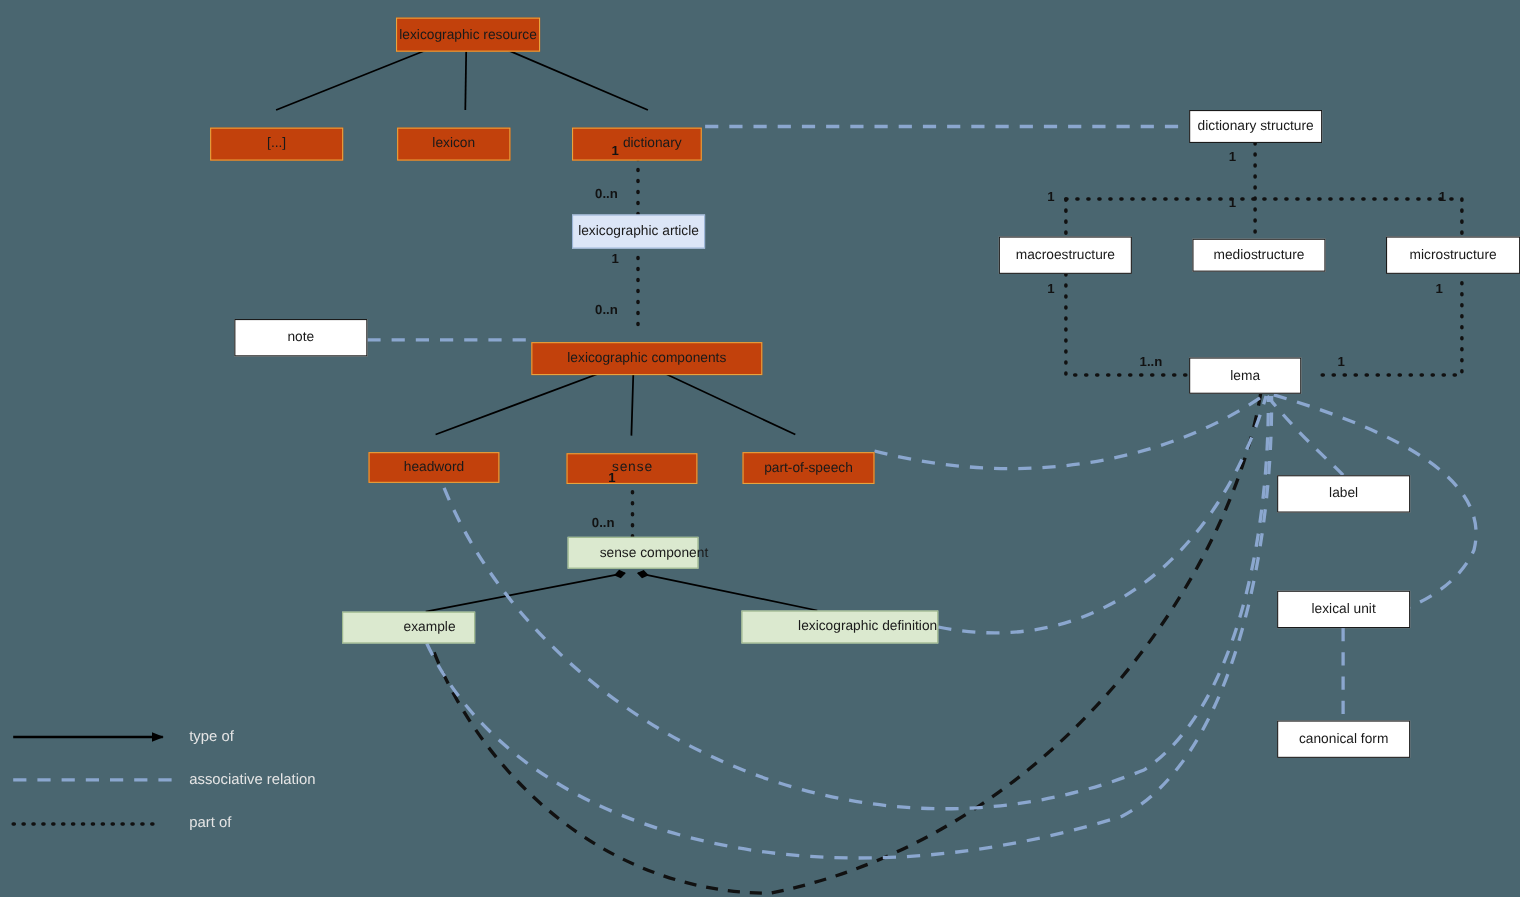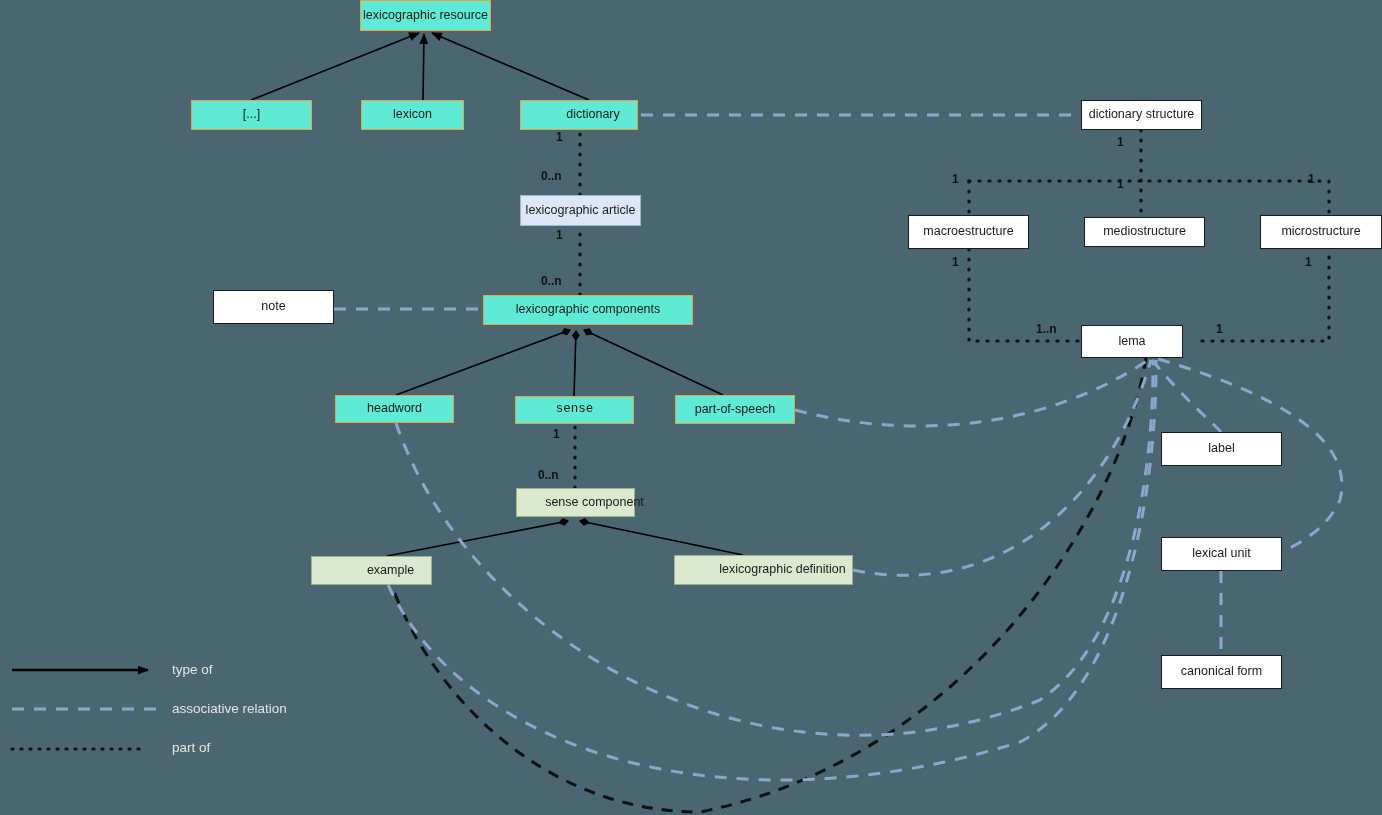--- a/index.html
+++ b/index.html
@@ -37,22 +37,23 @@
     justify-content: center;
     font-size: 12.5px;
     line-height: 1.1;
     color: #1a1a1a;
     text-align: center;
     white-space: nowrap;
     border: 1px solid #000;
     background: #ffffff;
   }
   .node.orange {
-    background: #5eead4;
+    background: #c2410c;
     border: 1px solid #e8a33d;
+    margin-top: 16px;
   }
   .node.blue {
     background: #dce6f7;
     border: 1px solid #9db6d8;
   }
   .node.green {
     background: #dbe9cf;
     border: 1px solid #9ab58a;
     padding-left: 38px;
   }
@@ -193,21 +194,21 @@
       </div>
       <div class="node green" style="left: 516px; top: 488px; width: 119px; height: 29px;">
         <span>sense component</span>
       </div>
       <div class="node plain" style="left: 1161px; top: 537px; width: 121px; height: 34px;">
         <span>lexical unit</span>
       </div>
       <div class="node green" style="left: 311px; top: 556px; width: 121px; height: 29px; align-items: center;">
         <span>example</span>
       </div>
-      <div class="node green" style="left: 674px; top: 555px; width: 179px; height: 30px;">
+      <div class="node green" style="left: 674px; top: 555px; width: 179px; height: 30px; justify-content: flex-end;">
         <span>lexicographic definition</span>
       </div>
       <div class="node plain" style="left: 1161px; top: 655px; width: 121px; height: 34px;">
         <span>canonical form</span>
       </div>
     </div>
   <div id="card-layer">
       <div class="card" style="left: 556px; top: 130px;">1</div>
       <div class="card" style="left: 541px; top: 169px;">0..n</div>
       <div class="card" style="left: 556px; top: 228px;">1</div>

